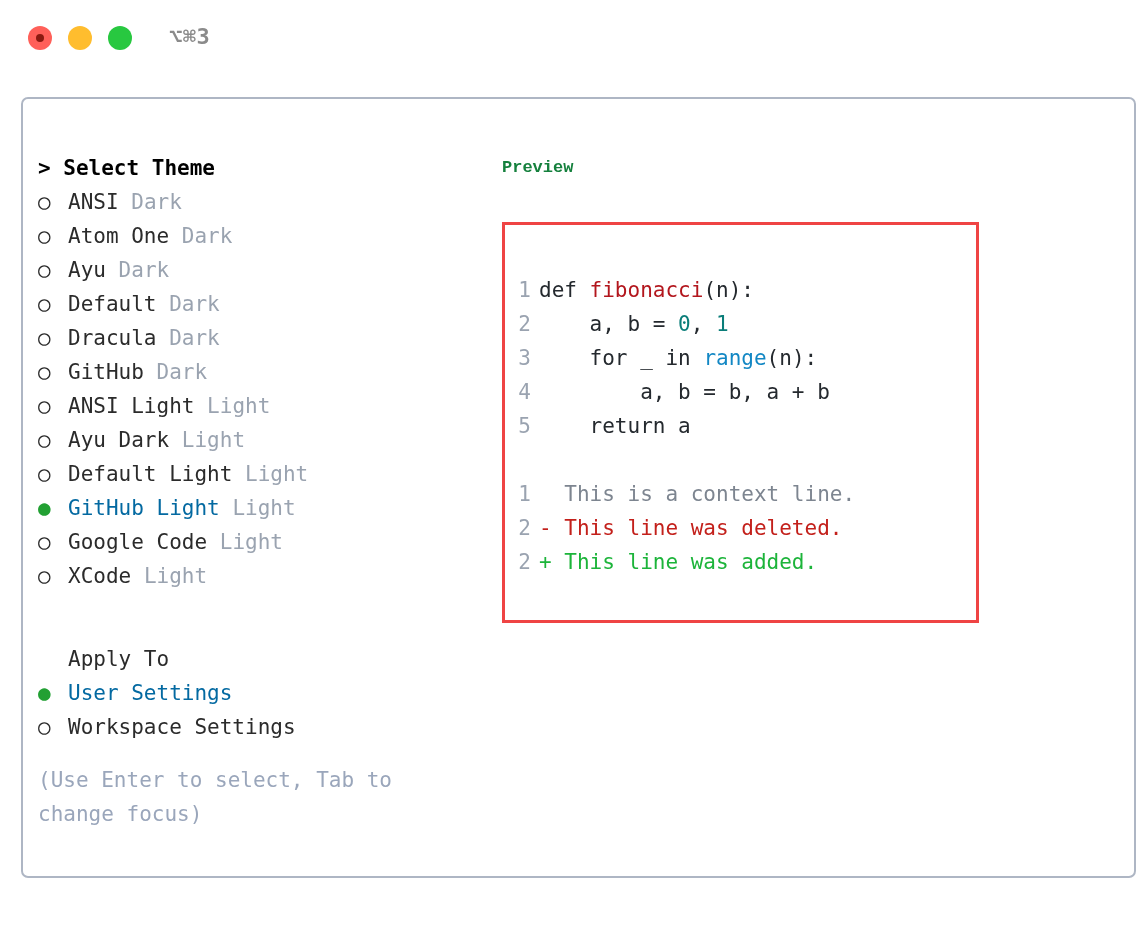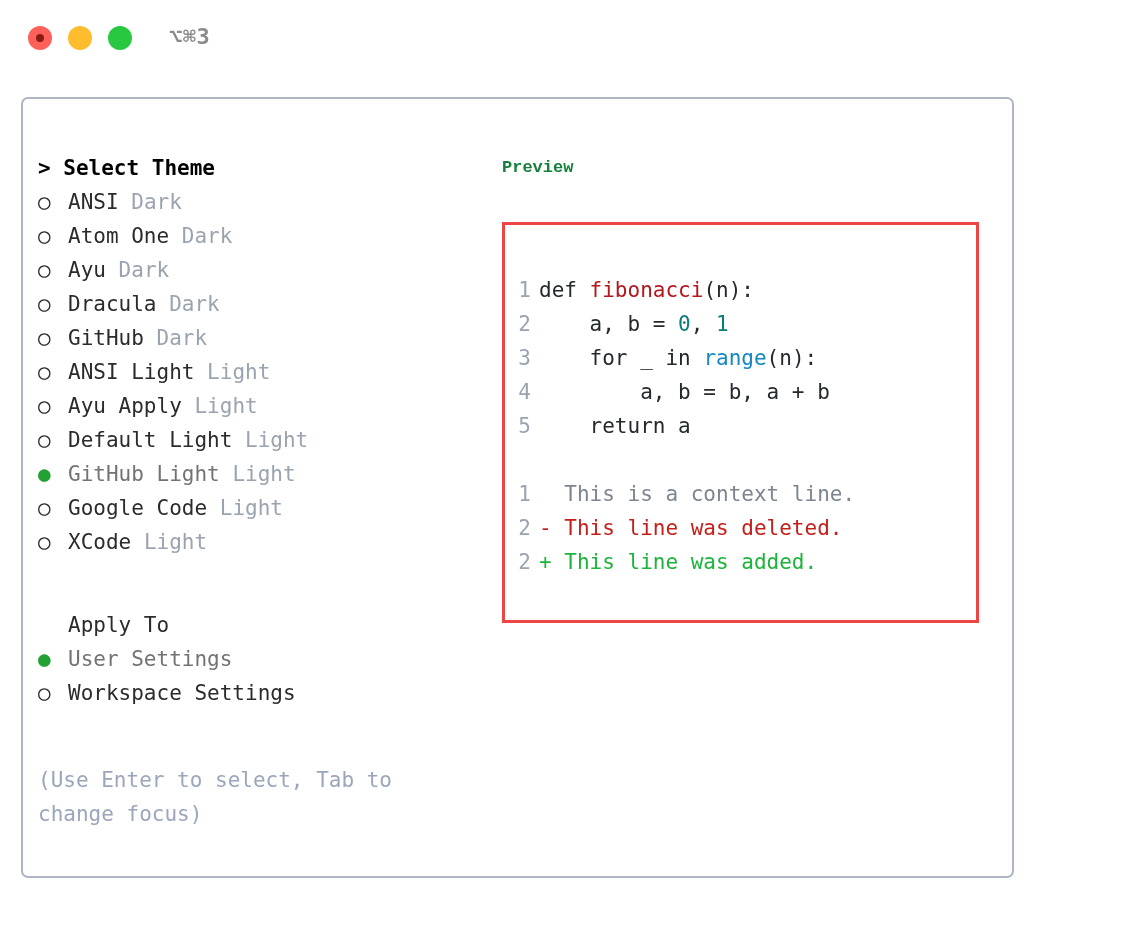--- a/index.html
+++ b/index.html
@@ -58,21 +58,21 @@
     color: #8b8b8b;
     letter-spacing: 0.5px;
     white-space: pre;
   }
 
   
   #panel {
     position: absolute;
     left: 21px;
     top: 97px;
-    width: 993px;
+    width: 1115px;
     height: 781px;
     border: 2px solid #aeb6c4;
     border-radius: 7px;
     box-sizing: border-box;
     background: #ffffff;
   }
 
   
   #left-col {
     position: absolute;
@@ -95,21 +95,21 @@
     color: #2b2b2b;
   }
   .section-title {
     font-weight: bold;
     color: #000000;
   }
   .label-main { color: #2b2b2b; }
   .label-kind { color: #9aa3b0; margin-top: 17px; }
 
   .row.selected .marker { color: #22a033; }
-  .row.selected .label-main { color: #737373; }
+  .row.selected .label-main { color: #0369a1; }
 
   #apply-heading {
     margin-top: 49px;
   }
 
   #help-text {
     position: absolute;
     left: 15px;
     top: 664px;
     width: 420px;
@@ -179,24 +179,25 @@
   <div id="panel">
 
     <div id="left-col">
 
       <div class="row section-title">&gt; Select Theme</div>
 
       <div id="theme-items">
           <div class="row"><span class="marker">○</span><span class="label-main">ANSI</span><span> </span><span class="label-kind">Dark</span></div>
           <div class="row"><span class="marker">○</span><span class="label-main">Atom One</span><span> </span><span class="label-kind">Dark</span></div>
           <div class="row"><span class="marker">○</span><span class="label-main">Ayu</span><span> </span><span class="label-kind">Dark</span></div>
+          <div class="row"><span class="marker">○</span><span class="label-main">Default</span><span> </span><span class="label-kind">Dark</span></div>
           <div class="row"><span class="marker">○</span><span class="label-main">Dracula</span><span> </span><span class="label-kind">Dark</span></div>
           <div class="row"><span class="marker">○</span><span class="label-main">GitHub</span><span> </span><span class="label-kind">Dark</span></div>
           <div class="row"><span class="marker">○</span><span class="label-main">ANSI Light</span><span> </span><span class="label-kind">Light</span></div>
-          <div class="row"><span class="marker">○</span><span class="label-main">Ayu Apply</span><span> </span><span class="label-kind">Light</span></div>
+          <div class="row"><span class="marker">○</span><span class="label-main">Ayu Dark</span><span> </span><span class="label-kind">Light</span></div>
           <div class="row"><span class="marker">○</span><span class="label-main">Default Light</span><span> </span><span class="label-kind">Light</span></div>
           <div class="row selected"><span class="marker">●</span><span class="label-main">GitHub Light</span><span> </span><span class="label-kind">Light</span></div>
           <div class="row"><span class="marker">○</span><span class="label-main">Google Code</span><span> </span><span class="label-kind">Light</span></div>
           <div class="row"><span class="marker">○</span><span class="label-main">XCode</span><span> </span><span class="label-kind">Light</span></div>
         </div>
 
       <div class="row" id="apply-heading"><span class="marker"> </span><span class="label-main">Apply To</span></div>
 
       <div id="apply-items">
           <div class="row selected"><span class="marker">●</span><span class="label-main">User Settings</span></div>

